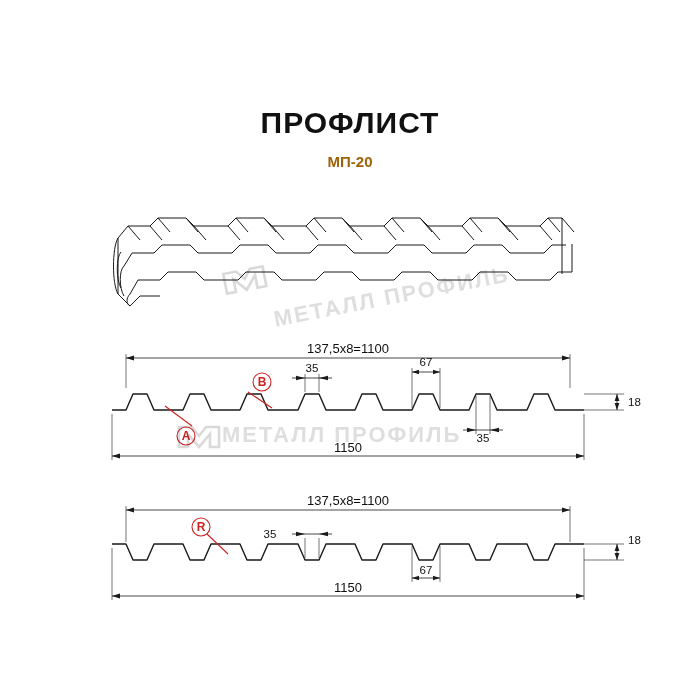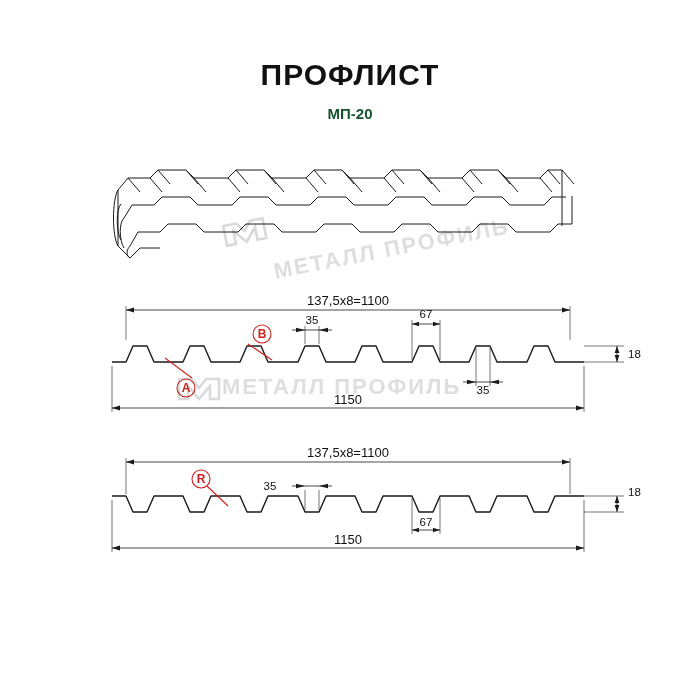--- a/index.html
+++ b/index.html
@@ -11,41 +11,42 @@
     width: 700px;
     height: 700px;
     font-family: "Liberation Sans", sans-serif;
     color: #1a1a1a;
     position: relative;
     overflow: hidden;
   }
   .page {
     position: absolute;
     inset: 0;
+    margin-top: 48px;
   }
   .title {
     position: absolute;
     top: 58px;
     left: 0;
     width: 700px;
     text-align: center;
     font-size: 30px;
     font-weight: bold;
     letter-spacing: 1px;
     color: #111;
   }
   .subtitle {
     position: absolute;
     top: 105px;
     left: 0;
     width: 700px;
     text-align: center;
     font-size: 15px;
     font-weight: bold;
-    color: #14532d;
+    color: #a16207;
   }
   .footnote {
     position: absolute;
     top: 618px;
     left: 0;
     width: 700px;
     text-align: center;
     font-size: 14.5px;
     font-weight: bold;
     letter-spacing: 0.4px;

